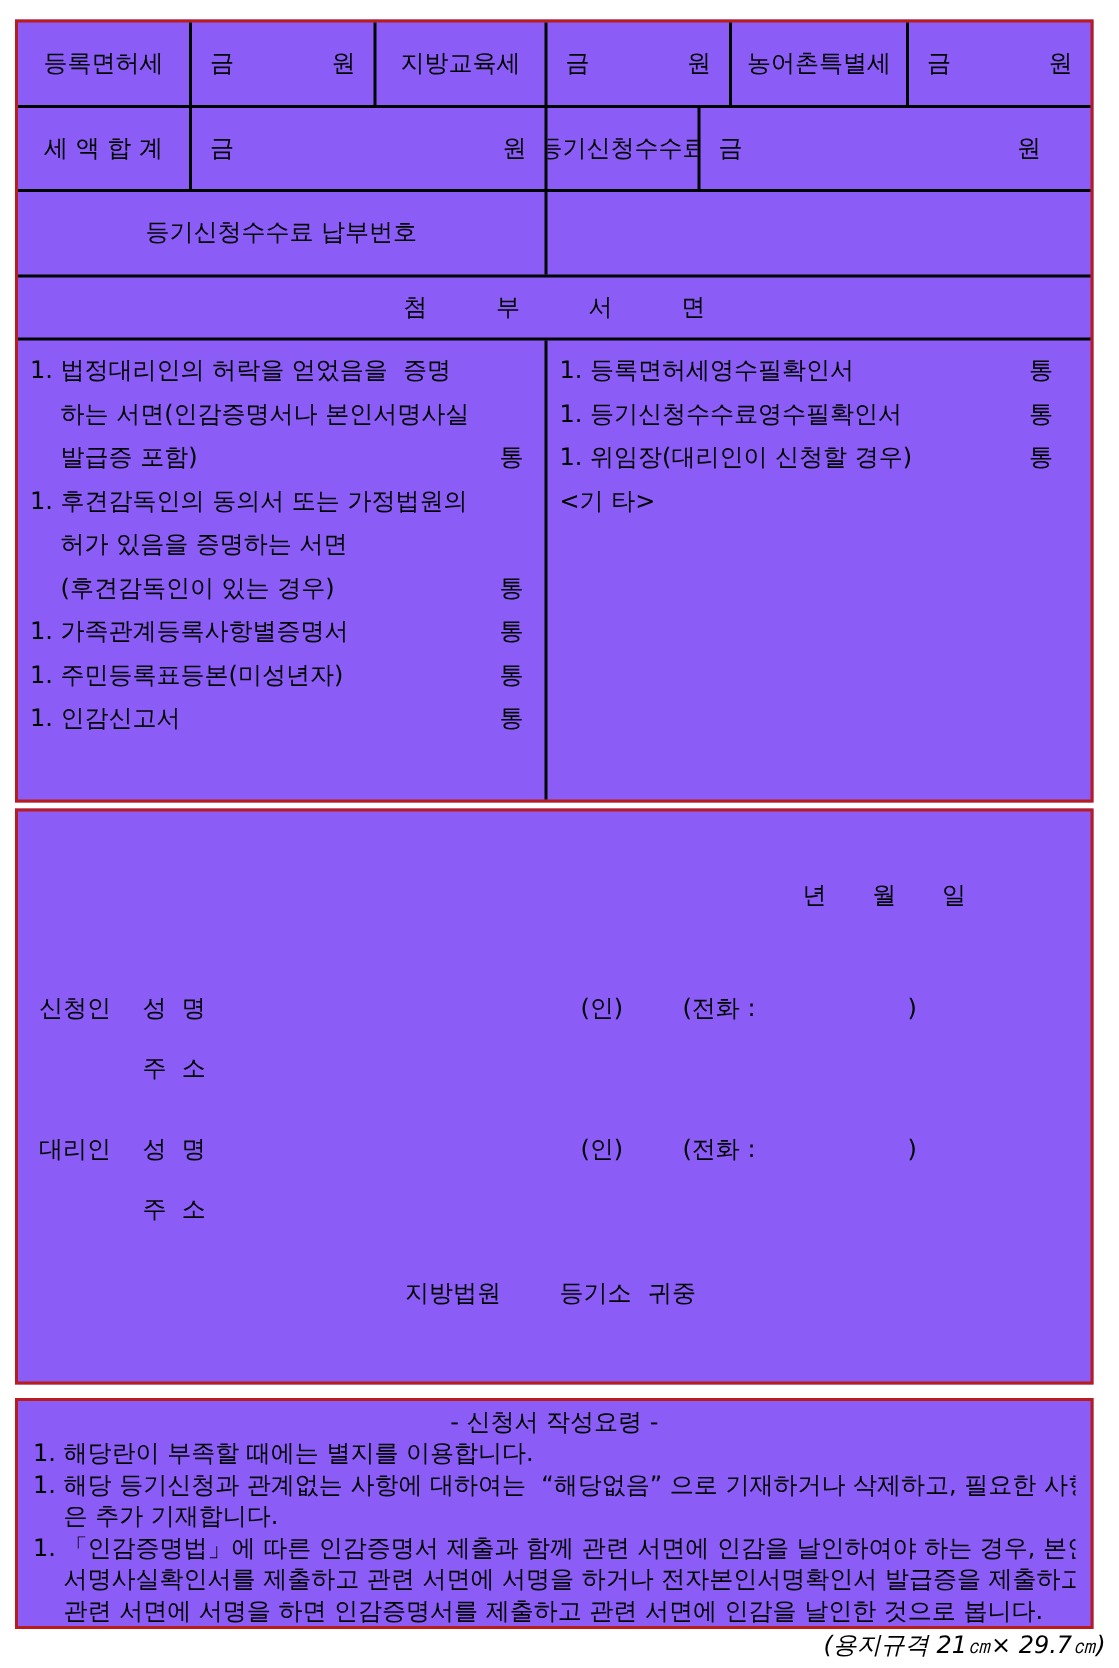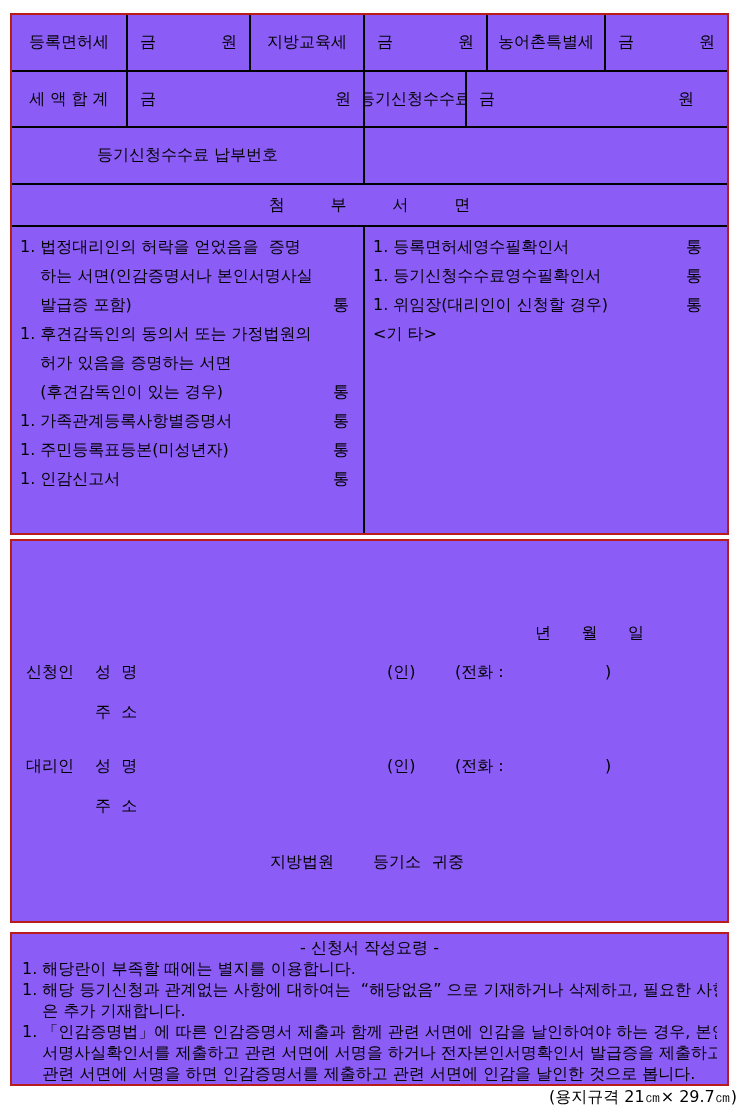--- a/index.html
+++ b/index.html
@@ -22,21 +22,21 @@
   .att-left{width:353px;border-right:2px solid #000;}
   .att-right{width:362px;padding-right:25px;border-radius:10px;}
   .att-line{display:flex;height:29px;align-items:center;}
   .att-line .txt{white-space:pre;overflow:hidden;}
   .tong{margin-left:auto;white-space:pre;}
   .abs{position:absolute;white-space:pre;}
   .brow{position:absolute;left:0;width:100%;height:22px;}
   .brow span{position:absolute;white-space:pre;}
   .note-title{text-align:center;line-height:21px;white-space:pre;}
   .note-line{line-height:21px;white-space:pre;overflow:hidden;}
-  .footer-note{position:absolute;top:1087px;right:9px;white-space:pre;}
+  .footer-note{position:absolute;top:1087px;right:9px;white-space:pre;font-style:italic;}
 </style>
 </head>
 <body>
 
 <div class="page">
 
   <div class="box" id="boxA">
 
     <div class="trow r1">
       <div class="cell" style="width:116px"><span>등록면허세</span></div>
@@ -132,21 +132,21 @@
           </div>
         <div class="att-line">
             <span class="txt">&lt;기 타&gt;</span>
             <span class="tong"></span>
           </div>
       </div>
     </div>
   </div>
 
   <div class="box" id="boxB">
-    <div class="abs" style="left:523px;top:46px;margin-top:36px;">년      월      일</div>
+    <div class="abs" style="left:523px;top:46px;">년      월      일</div>
 
     <div class="brow" style="top:121px">
       <span style="left:14px">신청인</span>
       <span style="left:83px">성  명</span>
       <span style="left:375px">(인)</span>
       <span style="left:443px">(전화 :</span>
       <span style="left:593px">)</span>
     </div>
     <div class="brow" style="top:161px">
       <span style="left:83px">주  소</span>

